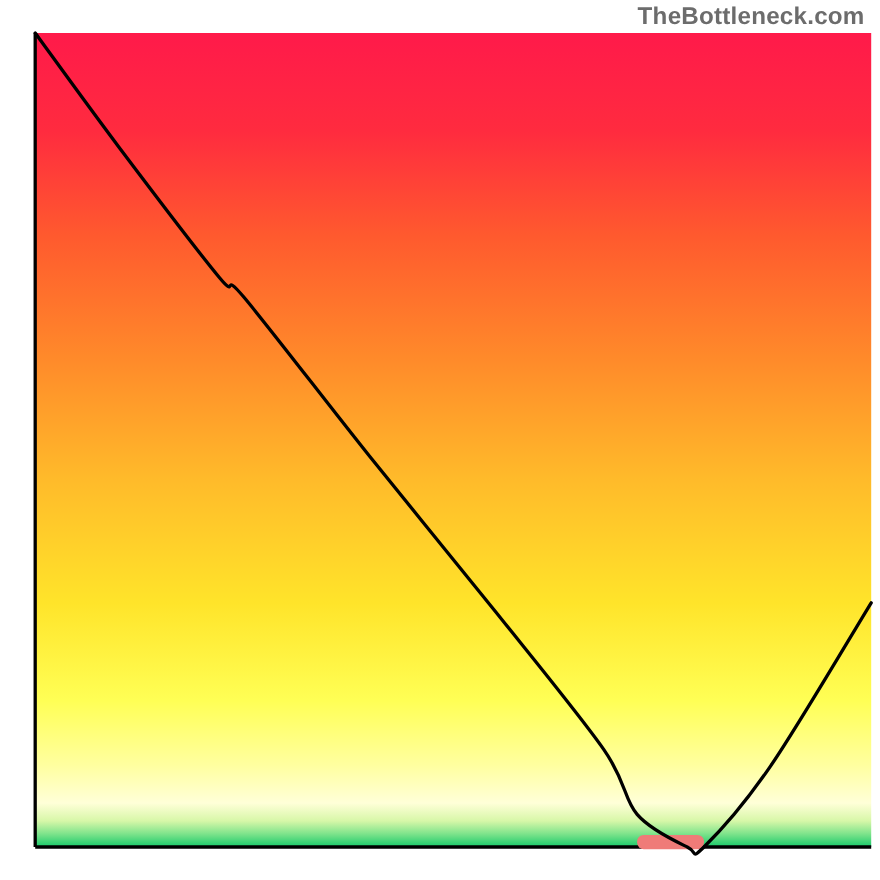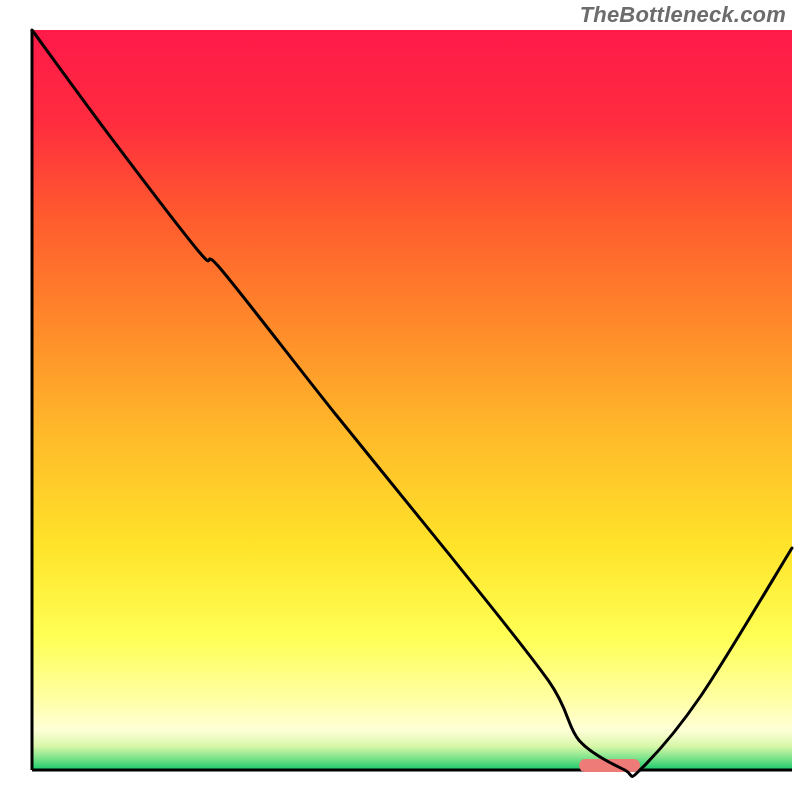--- a/index.html
+++ b/index.html
@@ -7,21 +7,20 @@
     padding: 0;
     width: 800px;
     height: 800px;
     background: #ffffff;
     font-family: Arial, Helvetica, sans-serif;
   }
   .wrapper {
     position: relative;
     width: 800px;
     height: 692px;
-    font-style: italic;
   }
   .watermark {
     position: absolute;
     top: 2px;
     right: 14px;
     font-size: 22px;
     font-weight: 600;
     color: #6c6c6c;
     z-index: 10;
     letter-spacing: 0.2px;

